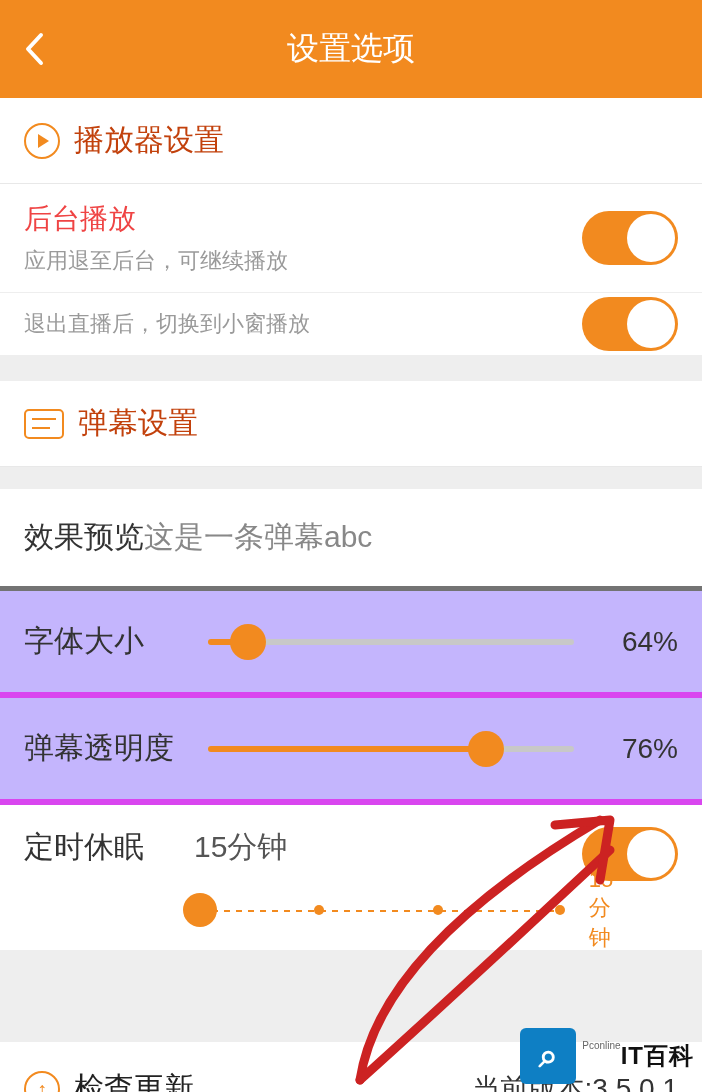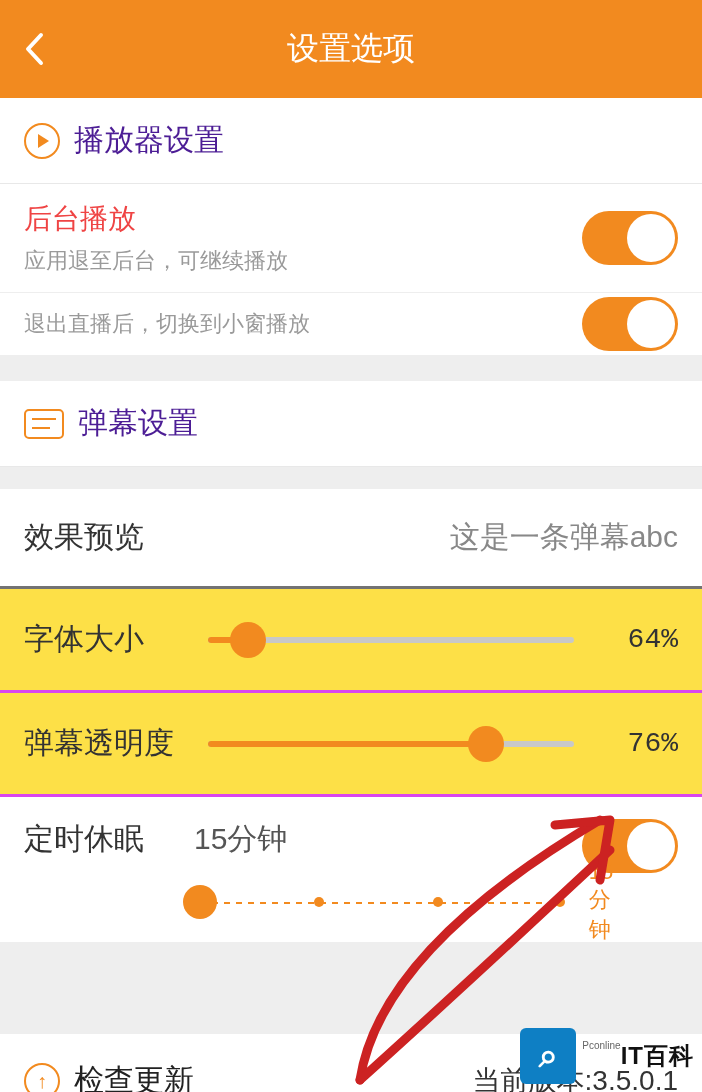--- a/index.html
+++ b/index.html
@@ -39,21 +39,21 @@
   .section-header {
     background: #fff;
     padding: 22px 24px;
     display: flex;
     align-items: center;
     gap: 14px;
     border-bottom: 1px solid #e8e8e8;
   }
   .section-title {
     font-size: 30px;
-    color: #4c1d95;
+    color: #c2410c;
   }
   .row {
     background: #fff;
     padding: 16px 24px;
     border-bottom: 1px solid #eee;
     position: relative;
   }
   .row.noborder { border-bottom: none; }
   .row-title {
     font-size: 28px;
@@ -85,38 +85,36 @@
   }
   .gap {
     height: 26px;
     background: #eeeeee;
   }
   .preview-row {
     background: #fff;
     padding: 28px 24px;
     display: flex;
     align-items: center;
-    justify-content: space-between;
-    border-bottom: 3px solid #737373;
+    border-bottom: 5px solid #737373;
   }
   .preview-label {
     font-size: 30px;
     color: #333;
   }
   .preview-value {
     font-size: 30px;
     color: #888;
   }
   .slider-row {
-    background: #fde047;
+    background: #c4b5fd;
     padding: 30px 24px;
     display: flex;
     align-items: center;
-    border-bottom: 3px solid #d946ef;
-    font-family: Liberation Mono, monospace;
+    border-bottom: 6px solid #d946ef;
   }
   .slider-label {
     font-size: 30px;
     color: #333;
     width: 170px;
     flex-shrink: 0;
   }
   .slider-track {
     flex: 1;
     height: 6px;

